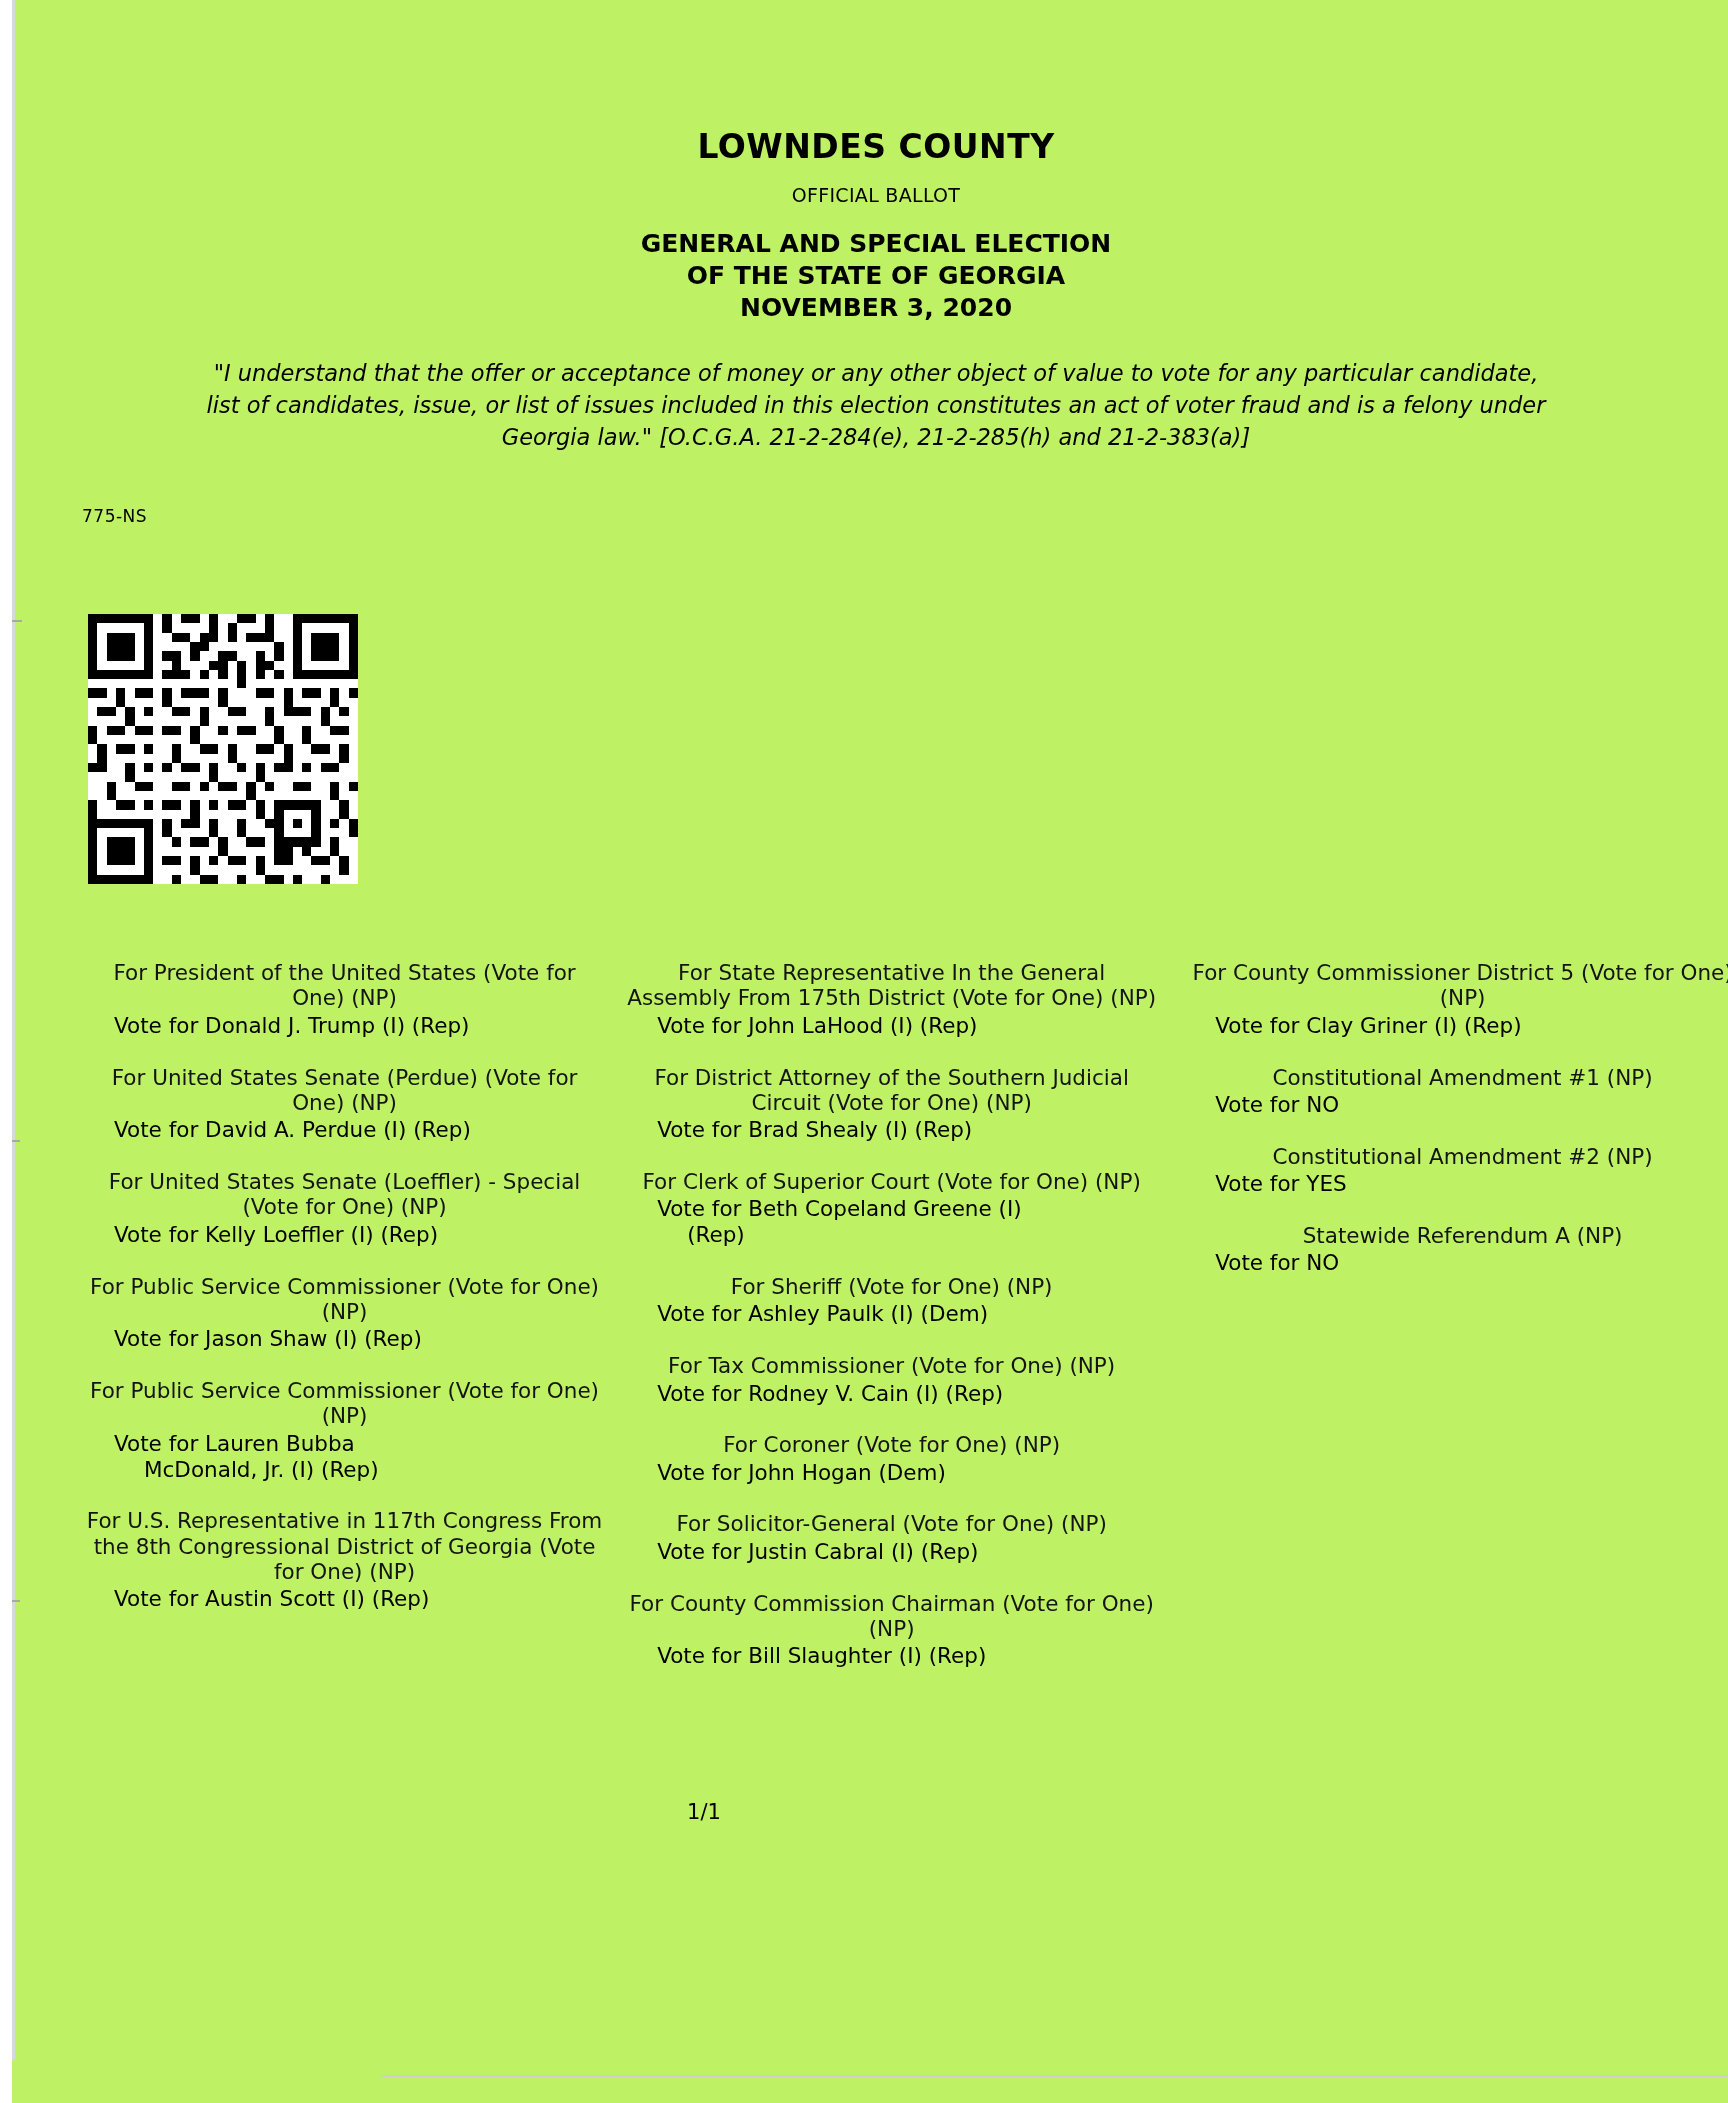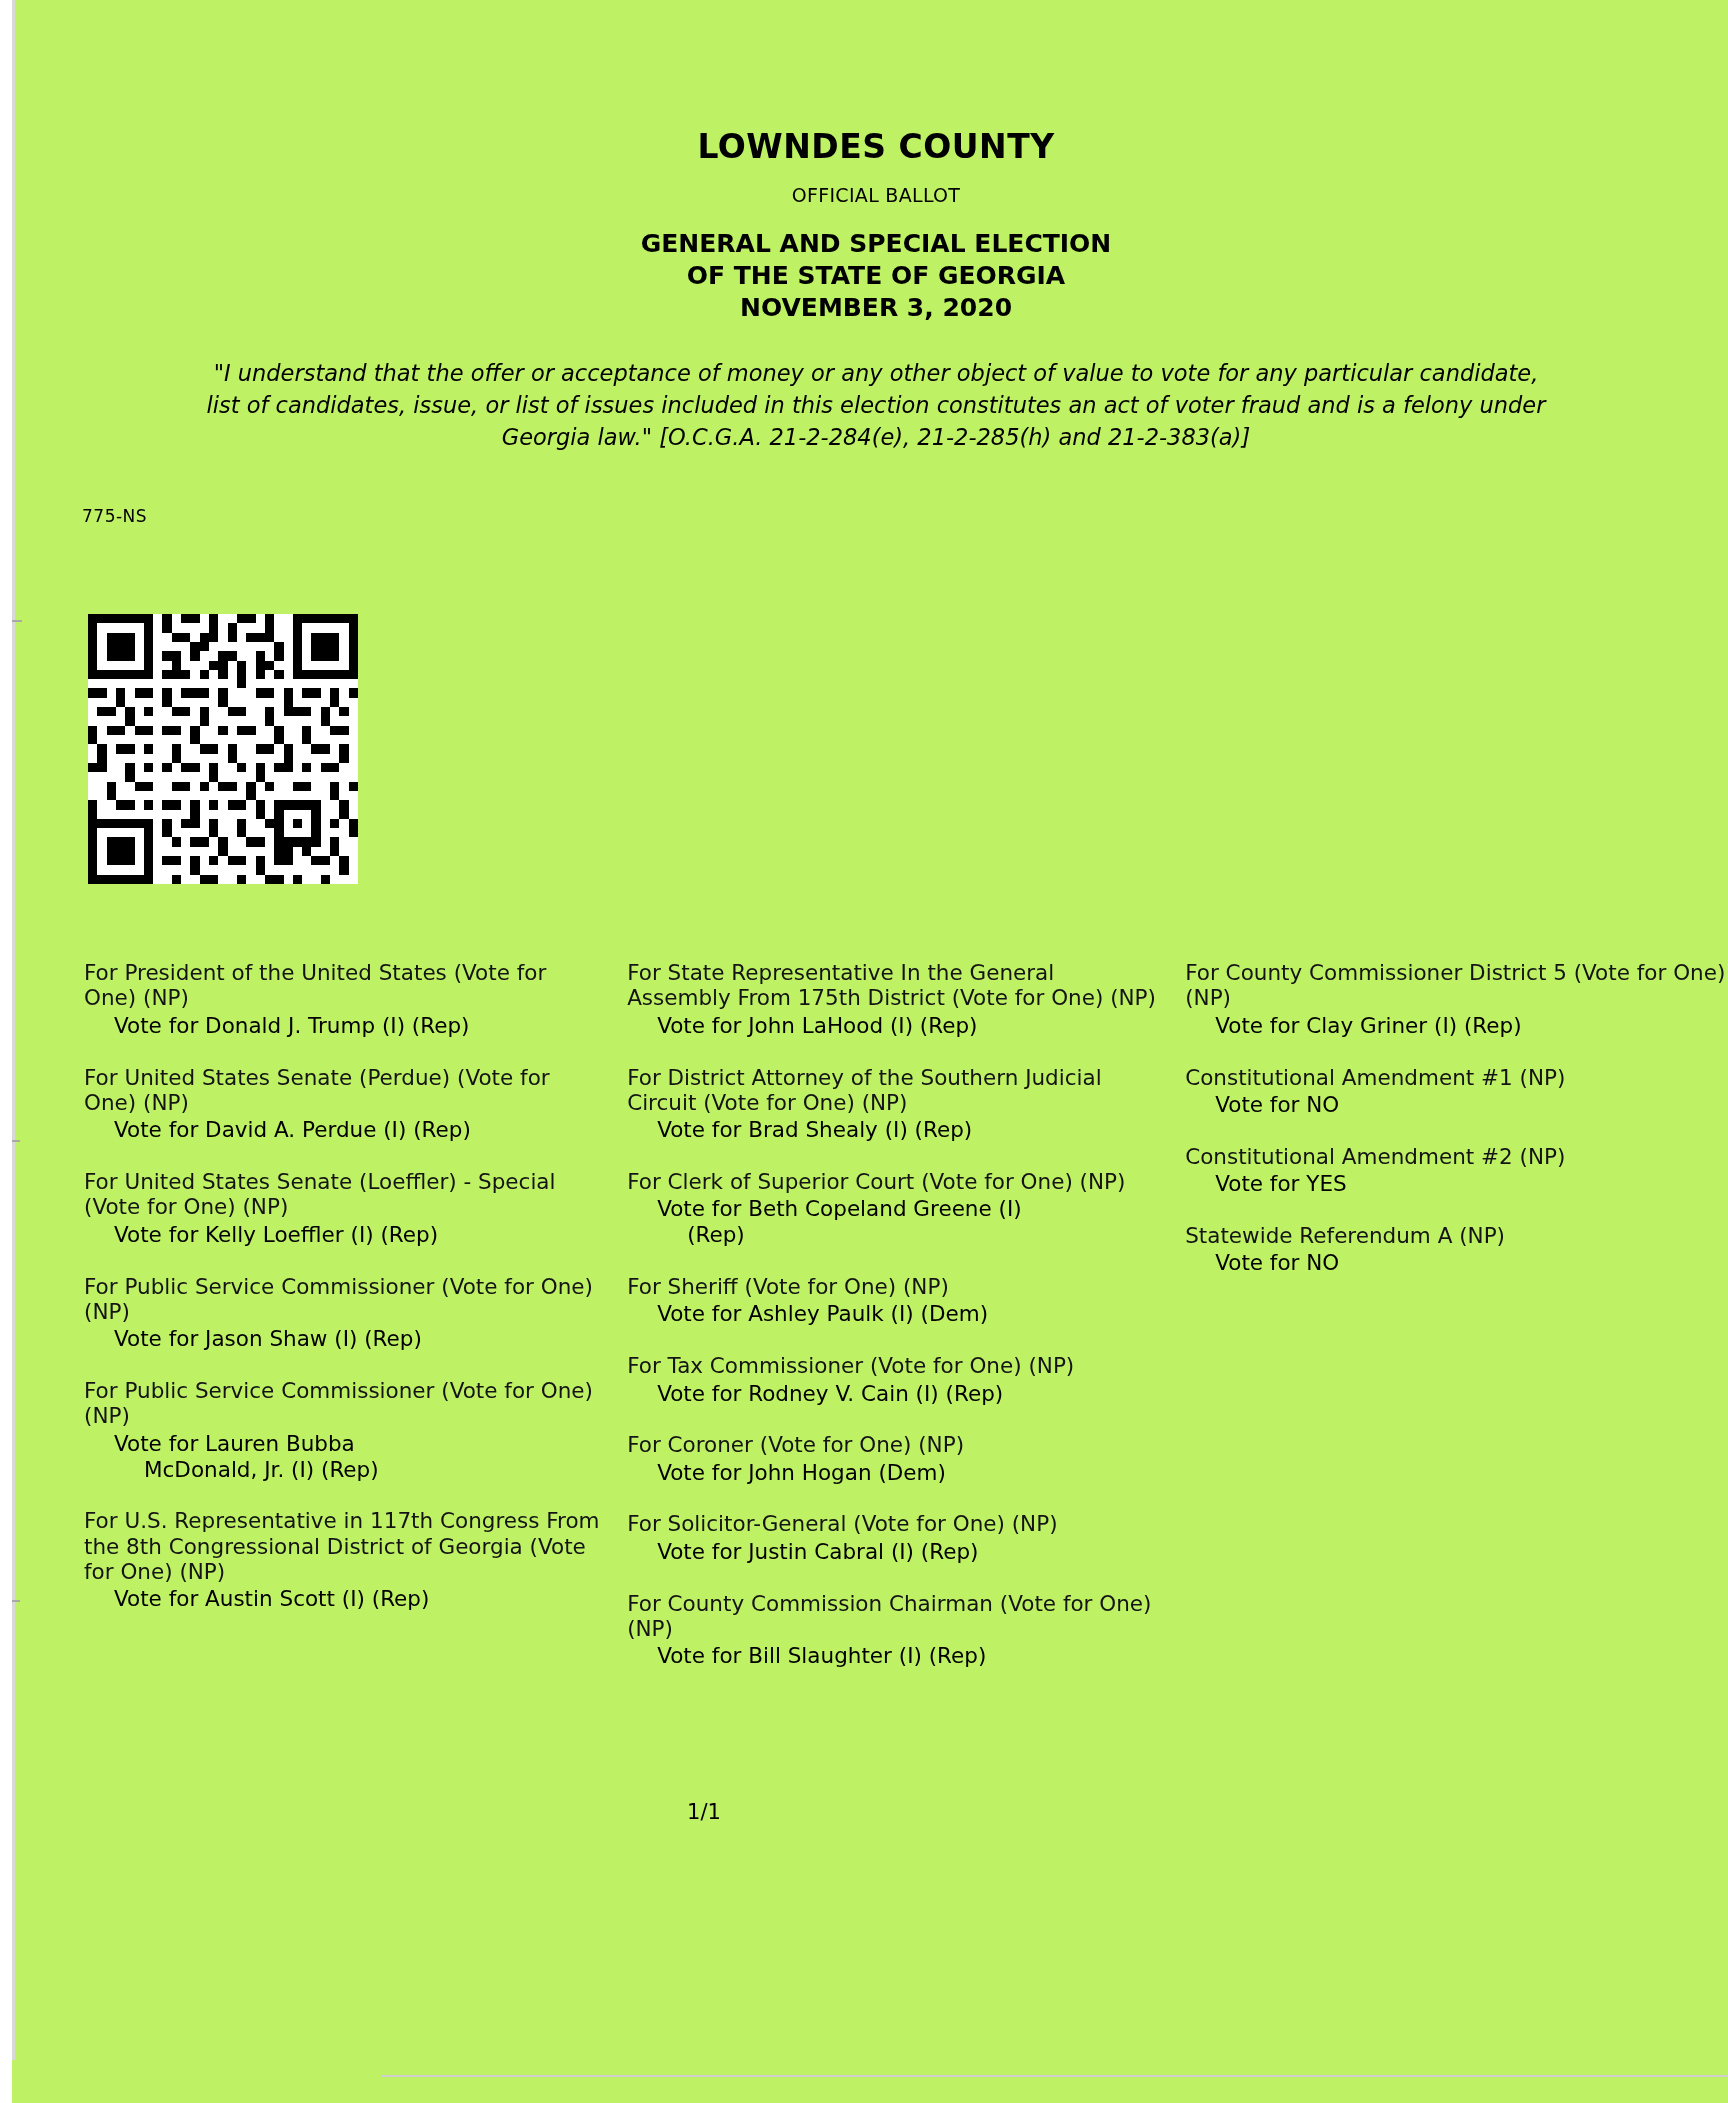--- a/index.html
+++ b/index.html
@@ -117,20 +117,21 @@
   .col-2 { width: 548px; padding-right: 14px; }
   .col-3 { width: 560px; margin-left: 15px; }
 
   .contest {
     margin-bottom: 26px;
   }
   .contest-title {
     font-size: 21.5px;
     line-height: 1.18;
     color: #141414;
+    text-align: center;
   }
   .selection {
     font-size: 21.5px;
     line-height: 1.2;
     margin-top: 2px;
     padding-left: 30px;
     text-indent: 0;
   }
   .selection .cont {
     display: block;

